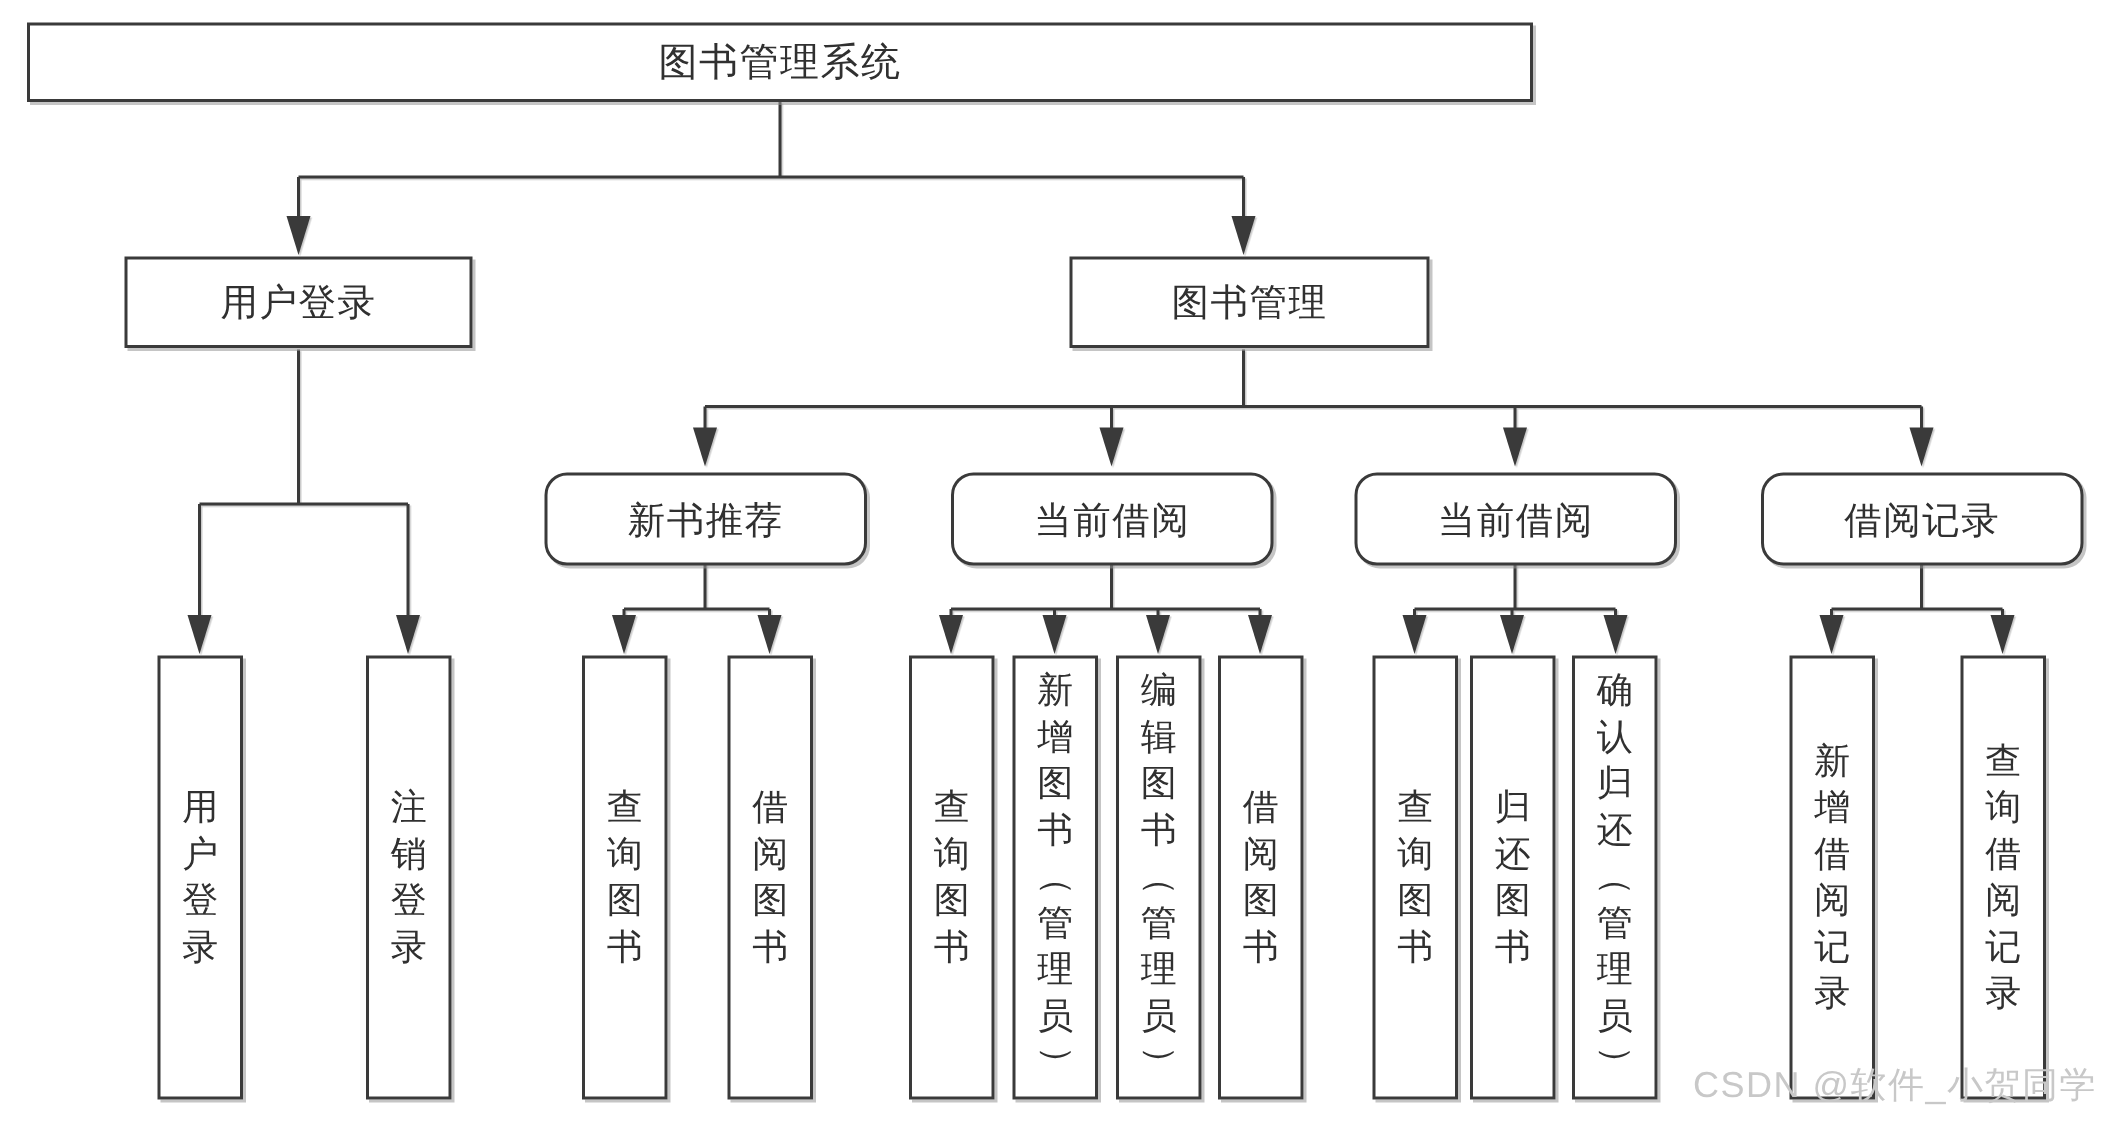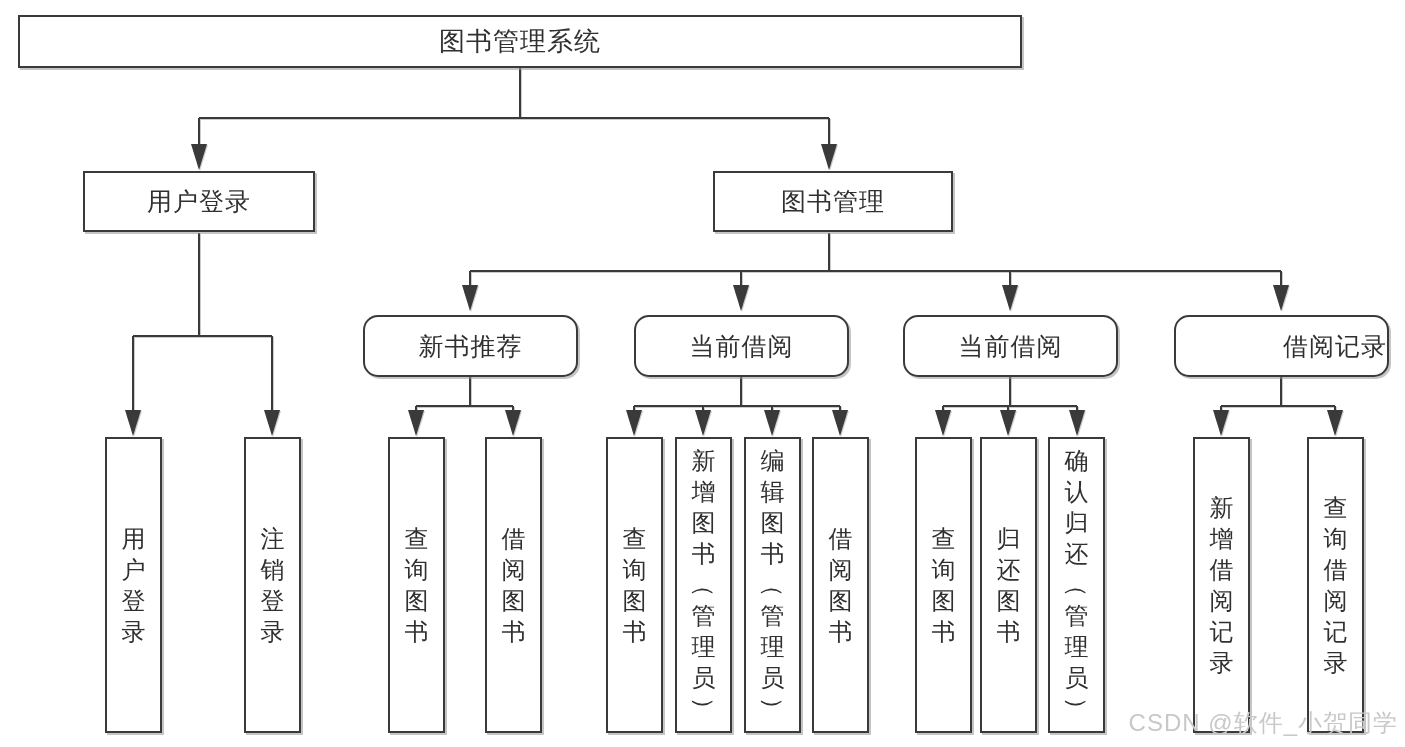--- a/index.html
+++ b/index.html
@@ -93,21 +93,21 @@
 
   <div class="node l2" style="left:363px;">
     <span class="hlabel">新书推荐</span>
   </div>
   <div class="node l2" style="left:634px;">
     <span class="hlabel">当前借阅</span>
   </div>
   <div class="node l2" style="left:903px;">
     <span class="hlabel">当前借阅</span>
   </div>
-  <div class="node l2" style="left:1174px;justify-content:flex-end;">
+  <div class="node l2" style="left:1174px;">
     <span class="hlabel">借阅记录</span>
   </div>
 
   <div class="node vbox" style="left:105px;">
     <div class="vlabel">
         <span>用</span>
         <span>户</span>
         <span>登</span>
         <span>录</span>
       </div>

